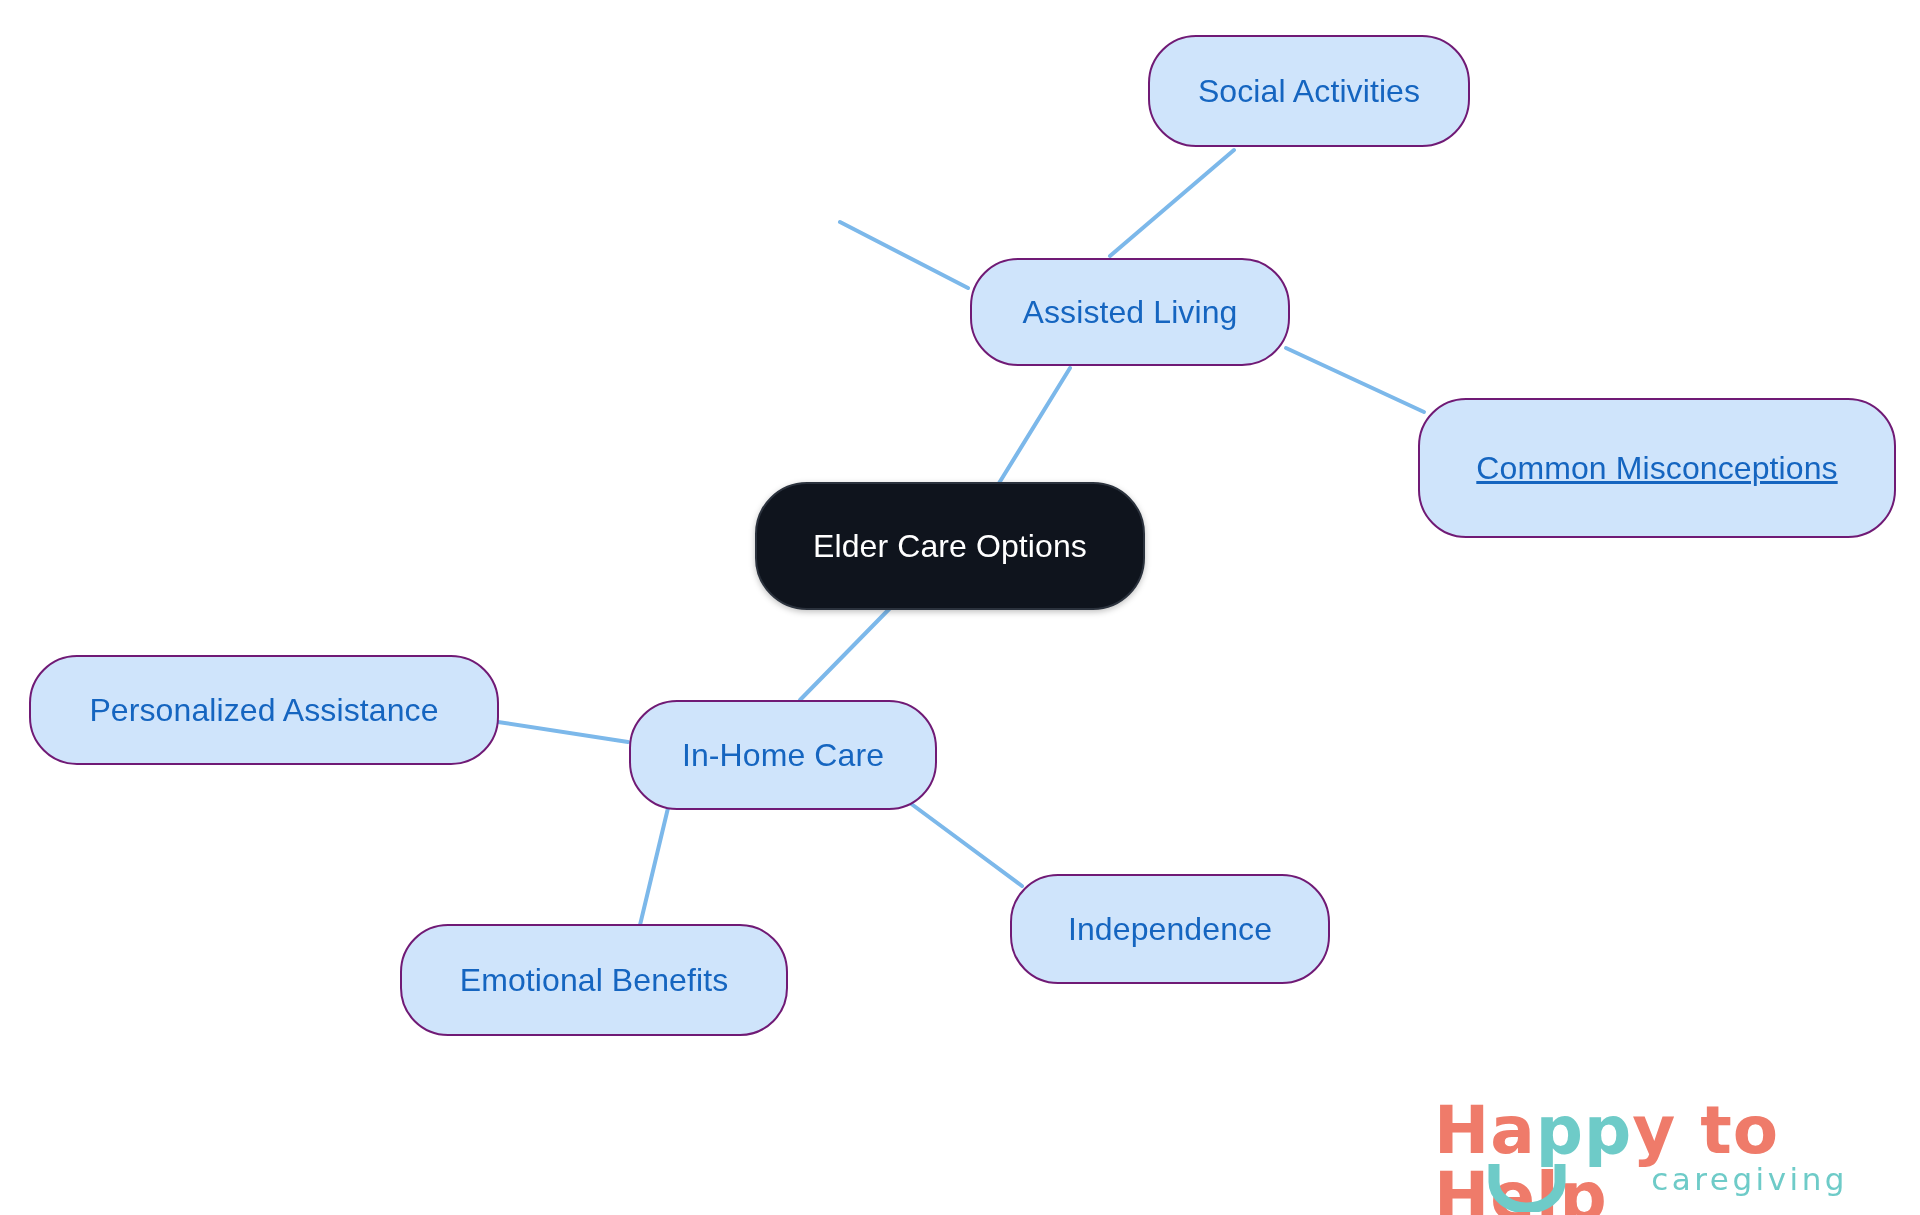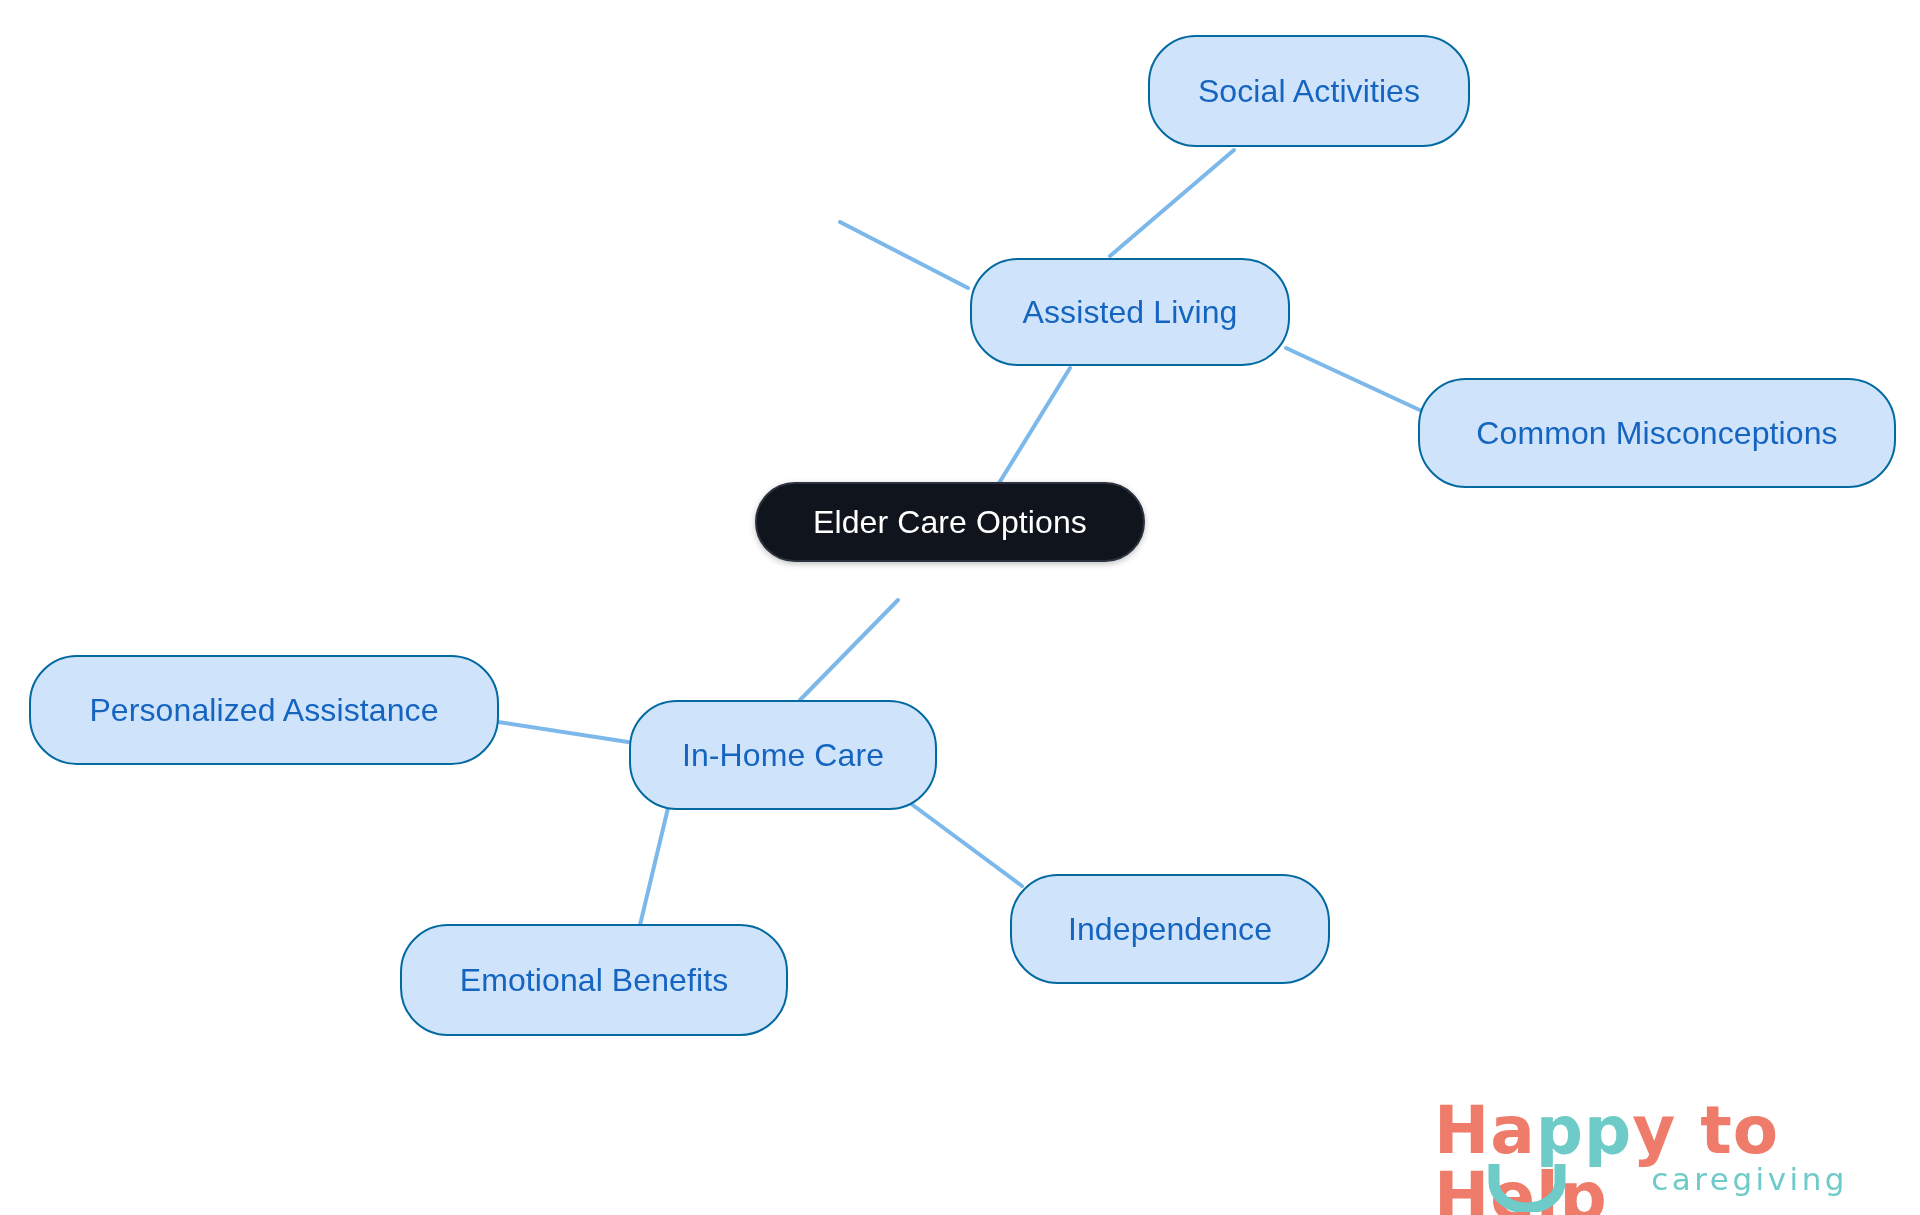--- a/index.html
+++ b/index.html
@@ -32,21 +32,21 @@
     align-items: center;
     justify-content: center;
     text-align: center;
     border-radius: 48px;
     white-space: nowrap;
     letter-spacing: 0.1px;
   }
   .node.branch,
   .node.leaf {
     background: #cfe4fb;
-    border: 2px solid #0369a1;
+    border: 2px solid #701a75;
     color: #1565c0;
     font-size: 32px;
     font-weight: 400;
   }
   .node.root {
     background: #0f141d;
     border: 2px solid #2b323d;
     color: #ffffff;
     font-size: 32px;
     font-weight: 400;
@@ -105,34 +105,34 @@
         <line x1="968" y1="288" x2="840" y2="222"></line>
         <line x1="1110" y1="256" x2="1234" y2="150"></line>
         <line x1="1286" y1="348" x2="1424" y2="412"></line>
         <line x1="898" y1="600" x2="800" y2="700"></line>
         <line x1="628" y1="742" x2="498" y2="722"></line>
         <line x1="668" y1="808" x2="640" y2="925"></line>
         <line x1="906" y1="800" x2="1022" y2="886"></line>
       </g>
   </svg>
 
-  <div class="node root" id="node-elder-care-options" style="left: 755px; top: 482px; width: 390px; height: 80px;">
+  <div class="node root" id="node-elder-care-options" style="left: 755px; top: 482px; width: 390px; height: 128px;">
     <span>Elder Care Options</span>
   </div>
 
   <div class="node branch" id="node-assisted-living" style="left: 970px; top: 258px; width: 320px; height: 108px; justify-content: center;">
     <span>Assisted Living</span>
   </div>
 
 
   <div class="node leaf" id="node-social-activities" style="left: 1148px; top: 35px; width: 322px; height: 112px;">
     <span>Social Activities</span>
   </div>
 
-  <div class="node leaf" id="node-common-misconceptions" style="left: 1418px; top: 378px; width: 478px; height: 110px;">
+  <div class="node leaf" id="node-common-misconceptions" style="left: 1418px; top: 398px; width: 478px; height: 140px; text-decoration: underline;">
     <span>Common Misconceptions</span>
   </div>
 
   <div class="node leaf" id="node-personalized-assistance" style="left: 29px; top: 655px; width: 470px; height: 110px;">
     <span>Personalized Assistance</span>
   </div>
 
   <div class="node branch" id="node-in-home-care" style="left: 629px; top: 700px; width: 308px; height: 110px;">
     <span>In-Home Care</span>
   </div>

